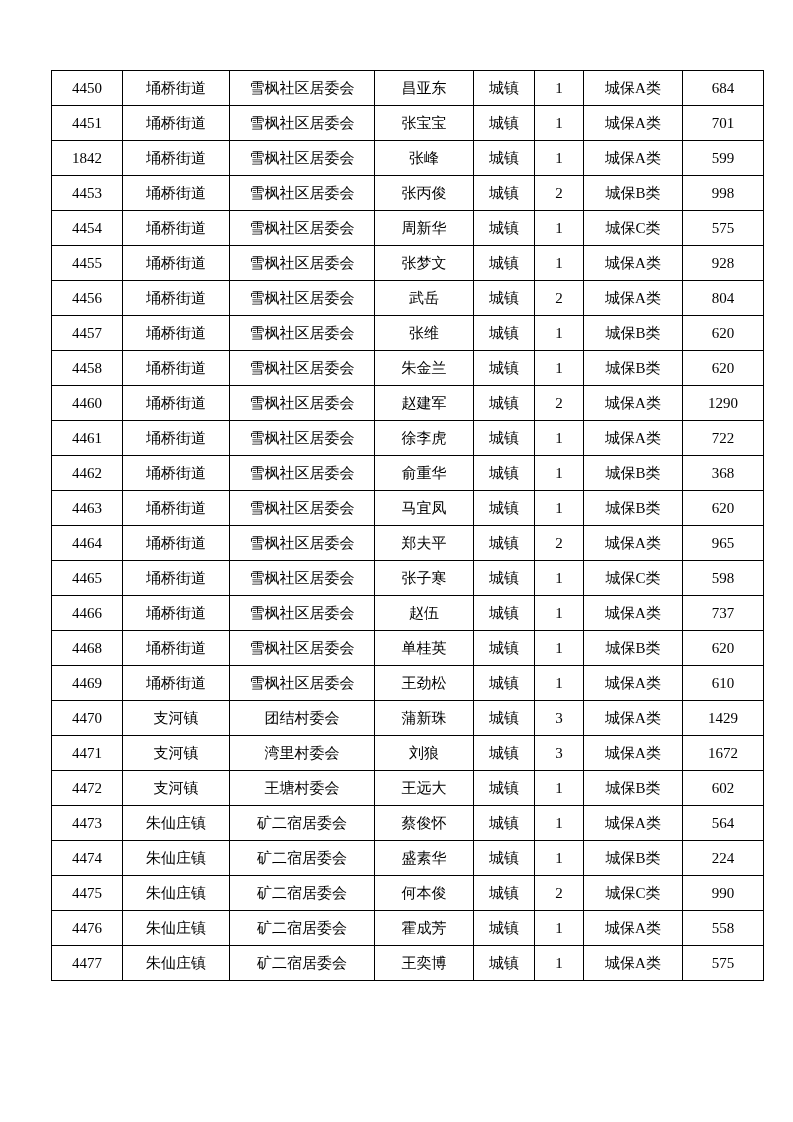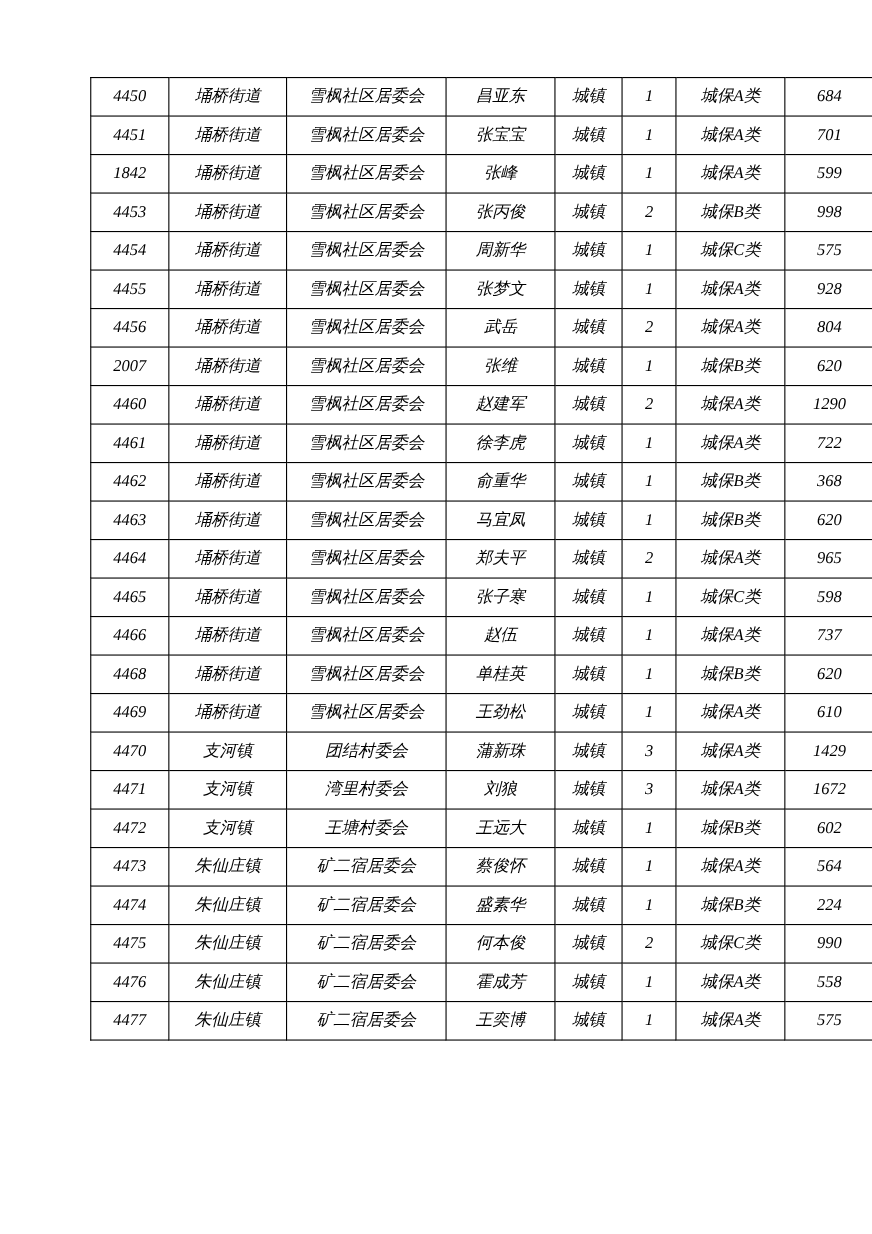--- a/index.html
+++ b/index.html
@@ -11,22 +11,21 @@
     width: 793px;
     height: 1122px;
     font-family: "Liberation Serif", "DejaVu Serif", serif;
     color: #000000;
   }
   .page {
     position: relative;
     width: 672px;
     height: 1122px;
     box-sizing: border-box;
-    padding: 70px 66px 0 82px;
-    font-style: italic;
+    padding: 70px 66px 0 51px;
   }
   table.data-table {
     border-collapse: collapse;
     width: 661px;
     table-layout: fixed;
   }
   table.data-table td {
     border: 1px solid #000000;
     height: 34px;
     text-align: center;
@@ -120,24 +119,34 @@
           <td class="c-id">4456</td>
           <td class="c-street">埇桥街道</td>
           <td class="c-village">雪枫社区居委会</td>
           <td class="c-name">武岳</td>
           <td class="c-type">城镇</td>
           <td class="c-count">2</td>
           <td class="c-cat">城保A类</td>
           <td class="c-amount">804</td>
         </tr>
         <tr>
-          <td class="c-id">2007</td>
+          <td class="c-id">4457</td>
           <td class="c-street">埇桥街道</td>
           <td class="c-village">雪枫社区居委会</td>
           <td class="c-name">张维</td>
+          <td class="c-type">城镇</td>
+          <td class="c-count">1</td>
+          <td class="c-cat">城保B类</td>
+          <td class="c-amount">620</td>
+        </tr>
+        <tr>
+          <td class="c-id">4458</td>
+          <td class="c-street">埇桥街道</td>
+          <td class="c-village">雪枫社区居委会</td>
+          <td class="c-name">朱金兰</td>
           <td class="c-type">城镇</td>
           <td class="c-count">1</td>
           <td class="c-cat">城保B类</td>
           <td class="c-amount">620</td>
         </tr>
         <tr>
           <td class="c-id">4460</td>
           <td class="c-street">埇桥街道</td>
           <td class="c-village">雪枫社区居委会</td>
           <td class="c-name">赵建军</td>

